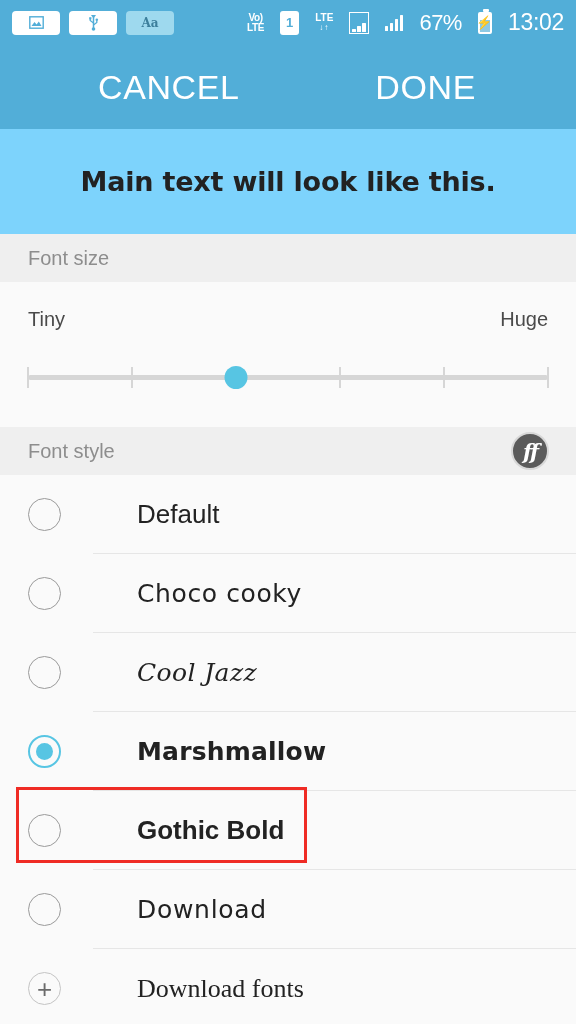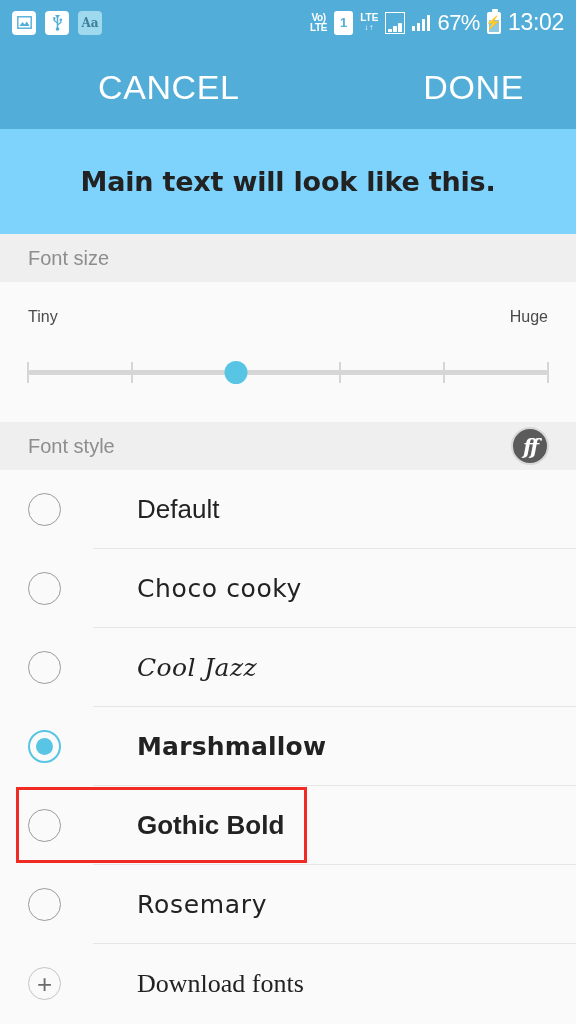--- a/index.html
+++ b/index.html
@@ -10,23 +10,23 @@
     overflow:hidden;
   }
 
   
   .statusbar{
     height:45px; background:#52aed8;
     display:flex; align-items:center;
     padding:0 12px; color:#ffffff;
   }
   .sb-left{ display:flex; align-items:center; gap:9px; }
-  .sb-right{ display:flex; align-items:center; gap:7px; margin-left:auto; }
+  .sb-right{ display:flex; align-items:center; gap:16px; margin-left:auto; }
   .sb-chip{
-    width:24px; height:24px; border-radius:4px;
+    width:48px; height:24px; border-radius:4px;
     background:#ffffff; color:#52aed8;
     display:flex; align-items:center; justify-content:center;
     font-size:11px; font-weight:bold;
   }
   .sb-chip.tinted{ background:#9ed9ee; color:#3d7f9c; }
   .sb-chip svg{ display:block; }
   .volte{
     font-size:10px; line-height:10px; font-weight:bold;
     text-align:center; letter-spacing:-0.3px;
   }
@@ -67,21 +67,21 @@
   
   .actionbar{
     height:84px; background:#52aed8;
     display:flex; align-items:center; color:#fff;
   }
   .actionbar button{
     background:none;border:none;color:#fff;cursor:pointer;
     font-family:inherit; font-size:34px; letter-spacing:0.6px;
   }
   .btn-cancel{ margin-left:98px; }
-  .btn-done{ margin-left:auto; margin-right:52px; }
+  .btn-done{ margin-left:auto; margin-right:100px; }
 
   
   .preview{
     height:105px; background:#7dd3fc;
     display:flex; align-items:center; justify-content:center;
   }
   .preview-text{
     font-family:"DejaVu Sans", sans-serif;
     font-weight:bold; font-size:27px; color:#222;
     letter-spacing:-0.2px;
@@ -99,21 +99,21 @@
     width:38px;height:38px;border-radius:50%;
     background:#5b5b5b; color:#fff;
     display:flex;align-items:center;justify-content:center;
     font-family:"DejaVu Serif", serif; font-style:italic;
     font-size:21px; font-weight:bold; letter-spacing:-2px;
     border:2px solid #d8d8d8;
   }
 
   
   .fontsize-block{ background:#fafafa; padding:26px 28px 30px 28px; }
-  .fs-labels{ display:flex; justify-content:space-between; font-size:16px; color:#4a4a4a; }
+  .fs-labels{ display:flex; justify-content:space-between; font-size:20px; color:#4a4a4a; }
   .slider{ position:relative; height:38px; margin-top:28px; }
   .slider-track{
     position:absolute; left:0; right:0; top:16px;
     height:5px; background:#d6d6d6; border-radius:3px;
   }
   .slider-tick{
     position:absolute; top:8px; width:2px; height:21px;
     background:#d6d6d6;
   }
   .slider-thumb{
@@ -282,21 +282,21 @@
       <span class="font-label f-marsh">Marshmallow</span>
       <div class="divider"></div>
     </div>
     <div class="font-row">
       <span class="radio"></span>
       <span class="font-label f-gothic">Gothic Bold</span>
       <div class="divider"></div>
     </div>
     <div class="font-row">
       <span class="radio"></span>
-      <span class="font-label f-rose">Rosemary</span>
+      <span class="font-label f-rose">Download</span>
       <div class="divider"></div>
     </div>
     <div class="font-row">
       <span class="plus">+</span>
       <span class="font-label f-download">Download fonts</span>
     </div>
   </div>
 
 <div class="annotation-box" style="position: absolute; left: 16px; top: 787px; width: 291px; height: 76px; border-color: rgb(239, 43, 36);"></div>
 

